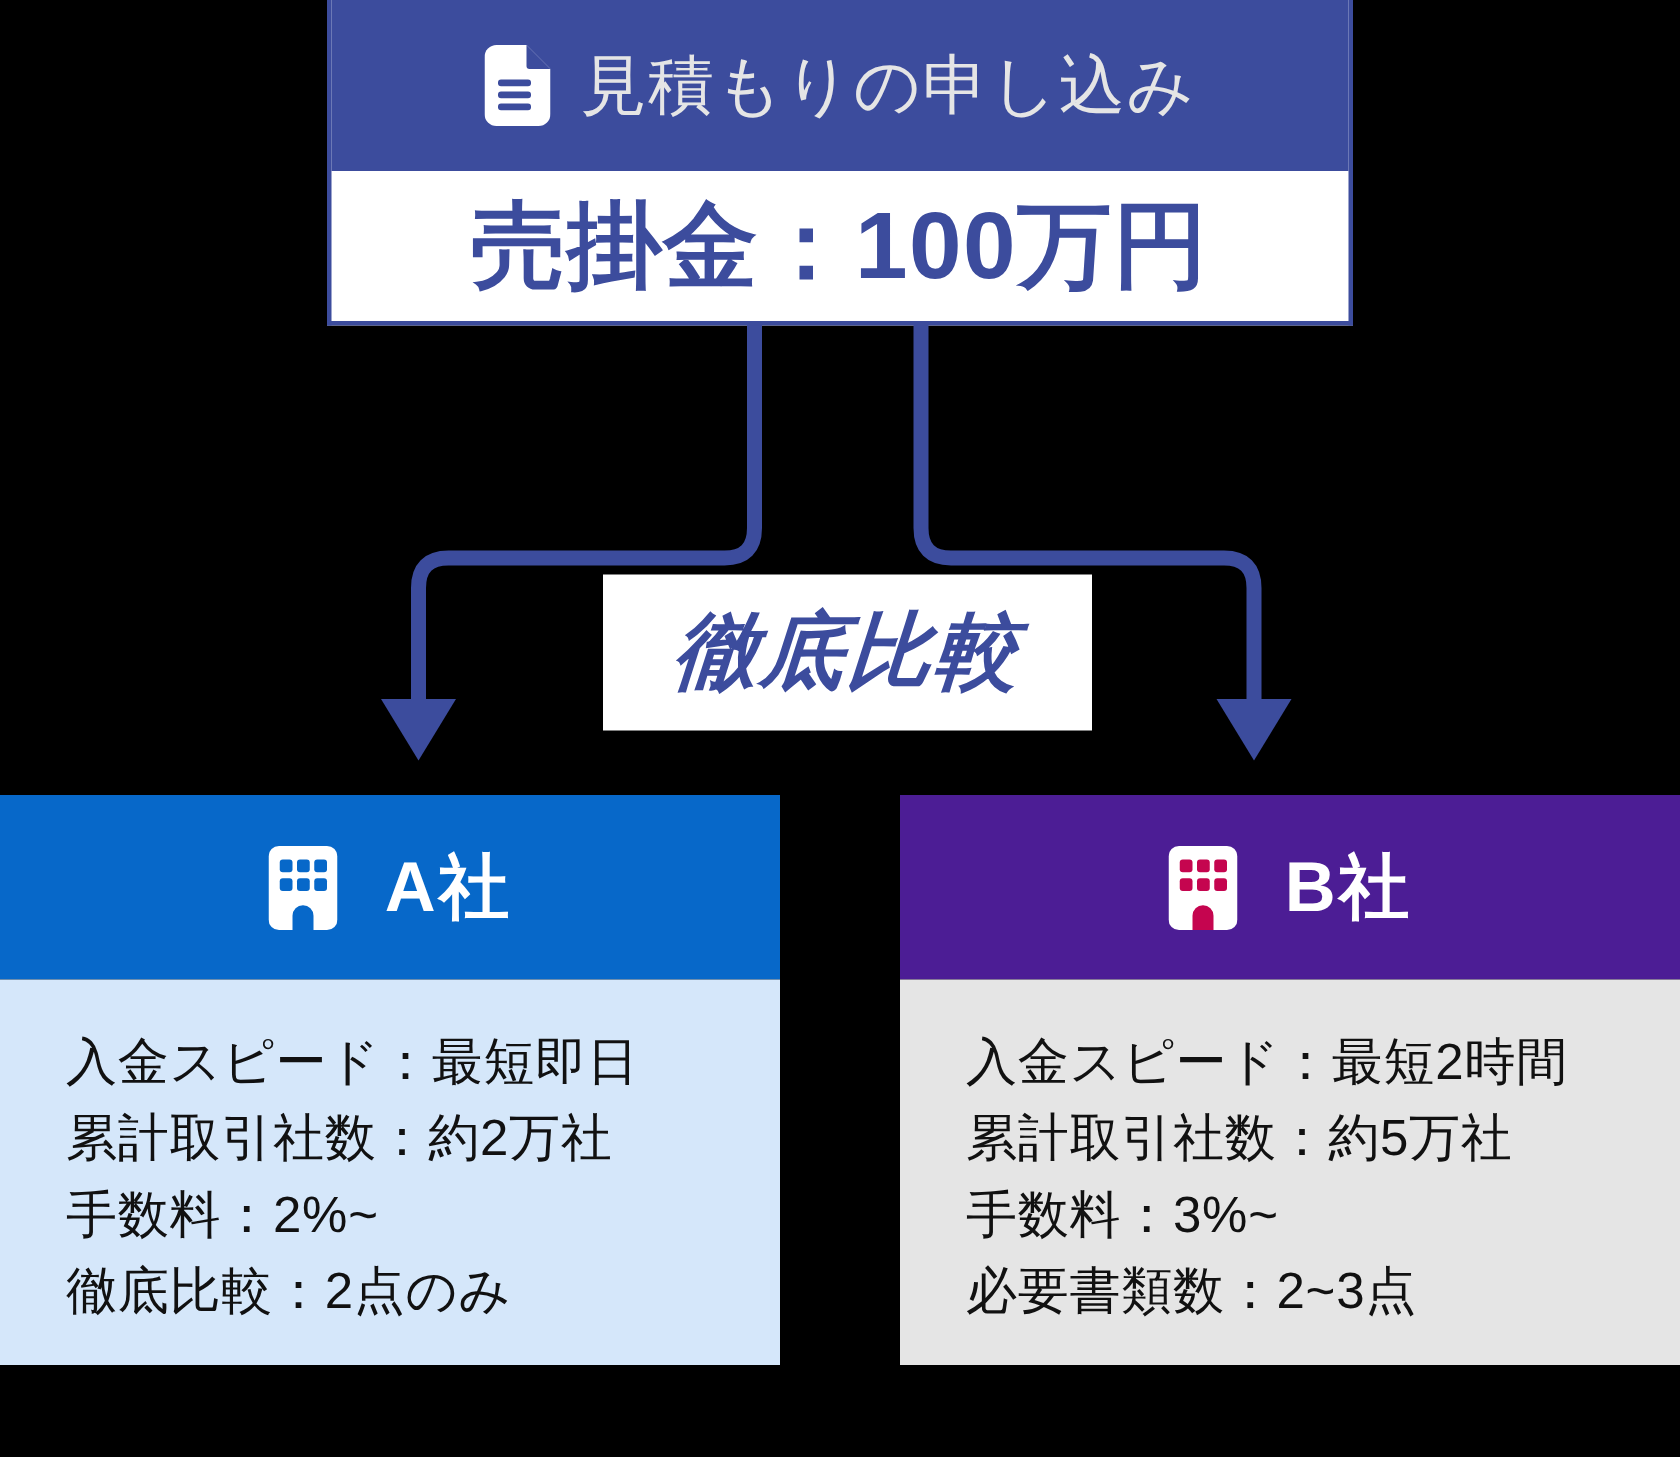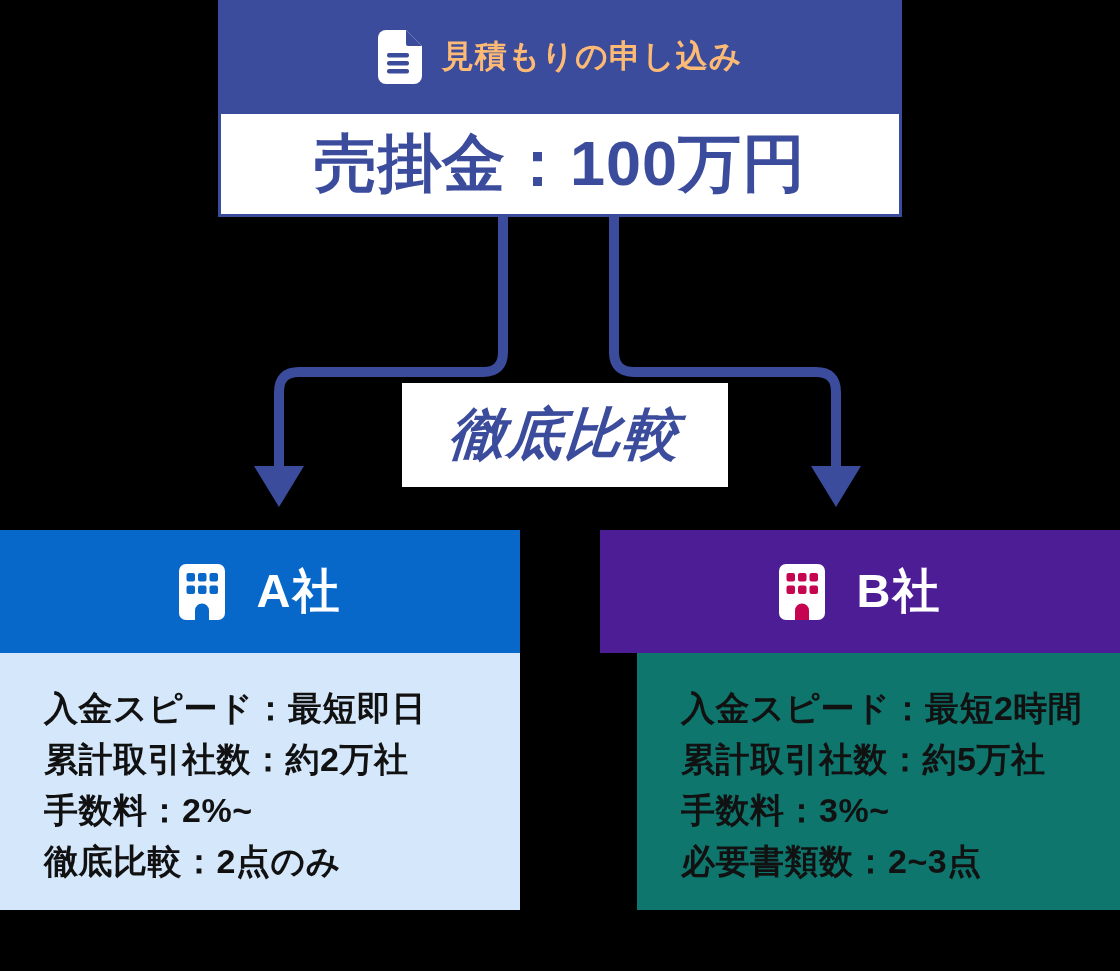--- a/index.html
+++ b/index.html
@@ -31,23 +31,23 @@
   .top-box-header {
     height: 114px;
     background: #3C4C9D;
     display: flex;
     align-items: center;
     justify-content: center;
     gap: 20px;
   }
   .doc-icon svg { display: block; }
   .top-title {
-    color: #fdba74;
-    font-size: 32px;
-    font-weight: 700;
+    color: #e5e5e5;
+    font-size: 44px;
+    font-weight: 400;
     letter-spacing: 1px;
   }
   .top-box-body {
     height: 100px;
     display: flex;
     align-items: center;
     justify-content: center;
   }
   .top-sub {
     color: #3C4C9D;
@@ -112,25 +112,25 @@
     font-size: 47px;
     font-weight: 800;
     letter-spacing: 2px;
   }
   .company-body {
     height: 257px;
     box-sizing: border-box;
     padding: 30px 16px 0 44px;
   }
   .body-a { background: #D5E7FA; }
-  .body-b { background: #0f766e; margin-left: 37px; }
+  .body-b { background: #e5e5e5; }
   .detail-line {
     color: #111111;
     font-size: 34px;
-    font-weight: 700;
+    font-weight: 400;
     line-height: 51px;
     letter-spacing: 0.5px;
     white-space: nowrap;
   }
 </style>
 </head>
 <body>
 
 <div class="canvas">
 

